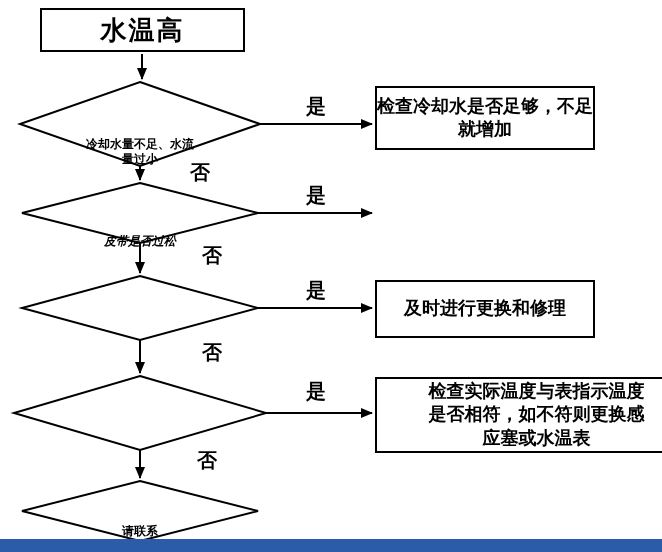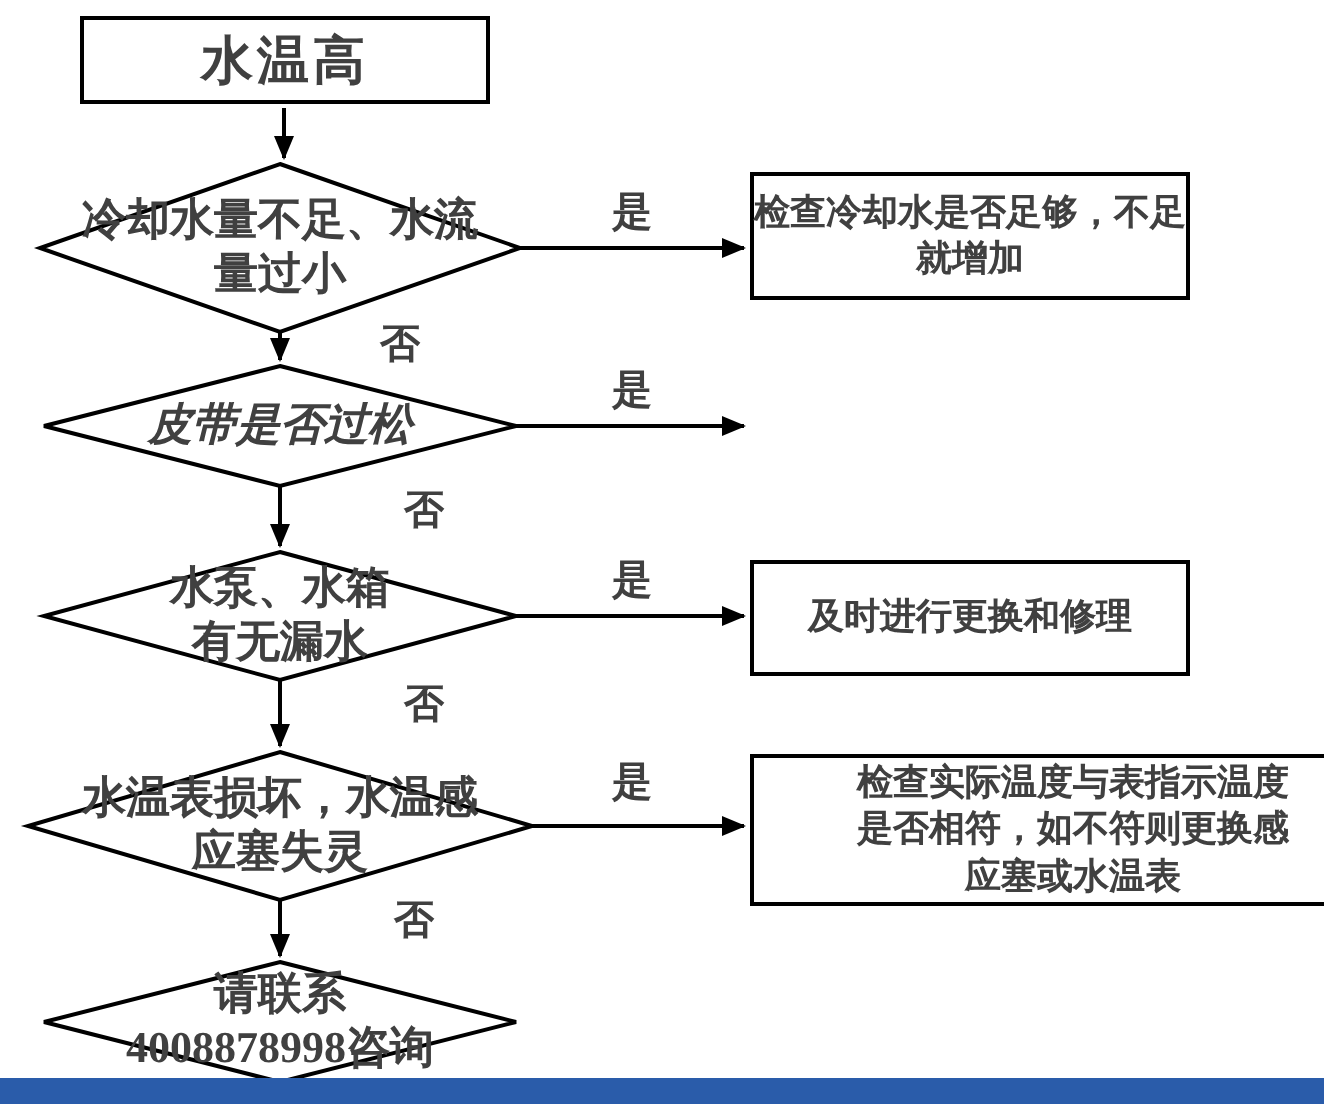--- a/index.html
+++ b/index.html
@@ -1,21 +1,21 @@
 <!DOCTYPE html>
 <html><head>
 <meta charset="utf-8">
 <style>
   html,body{margin:0;padding:0;background:#fff;}
   .canvas{
     position:relative;
     width:662px;height:552px;
     background:#ffffff;
     font-family:"Liberation Serif", serif;
-    color:#404040;
+    color:#000000;
     font-weight:bold;
     overflow:hidden;
   }
   svg.connectors{position:absolute;left:0;top:0;}
   .start-node{
     position:absolute;left:40px;top:8px;width:205px;height:44px;
     border:2px solid #000;box-sizing:border-box;background:#fff;
     display:flex;align-items:center;justify-content:center;
     font-size:26px;letter-spacing:2px;
   }
@@ -26,21 +26,21 @@
     text-align:center;white-space:pre-line;
     font-size:18px;line-height:1.3;
   }
   .a1{top:86px;height:64px;}
   .a2{top:183px;height:60px;}
   .a3{top:280px;height:58px;}
   .a4{top:377px;height:76px;width:323px;}
   .node-text{
     position:absolute;transform:translate(-50%,-50%);
     text-align:center;white-space:pre-line;
-    font-size:22px;line-height:1.22;
+    font-size:12px;line-height:1.22;margin-top:28px;
   }
   .d1{left:140px;top:124px;}
   .d2{left:140px;top:213px;font-style:italic;}
   .d3{left:140px;top:308px;}
   .d4{left:140px;top:413px;}
   .d5{left:140px;top:511px;font-family:Liberation Serif, serif;}
   .branch-label{
     position:absolute;transform:translate(-50%,-50%);
     font-size:20px;
   }
@@ -87,24 +87,20 @@
     <line class="flow" x1="258" y1="213" x2="372" y2="213" marker-end="url(#arrow)"></line>
     <line class="flow" x1="258" y1="308" x2="372" y2="308" marker-end="url(#arrow)"></line>
     <line class="flow" x1="266" y1="413" x2="372" y2="413" marker-end="url(#arrow)"></line>
   </svg>
 
   <div class="start-node">水温高</div>
 
   <div class="node-text d1">冷却水量不足、水流
 量过小</div>
   <div class="node-text d2">皮带是否过松</div>
-  <div class="node-text d3">水泵、水箱
-有无漏水</div>
-  <div class="node-text d4">水温表损坏，水温感
-应塞失灵</div>
   <div class="node-text d5">请联系
 4008878998咨询</div>
 
   <div class="action-node a1">检查冷却水是否足够，不足
 就增加</div>
   <div class="action-node a3">及时进行更换和修理</div>
   <div class="action-node a4">检查实际温度与表指示温度
 是否相符，如不符则更换感
 应塞或水温表</div>
 

